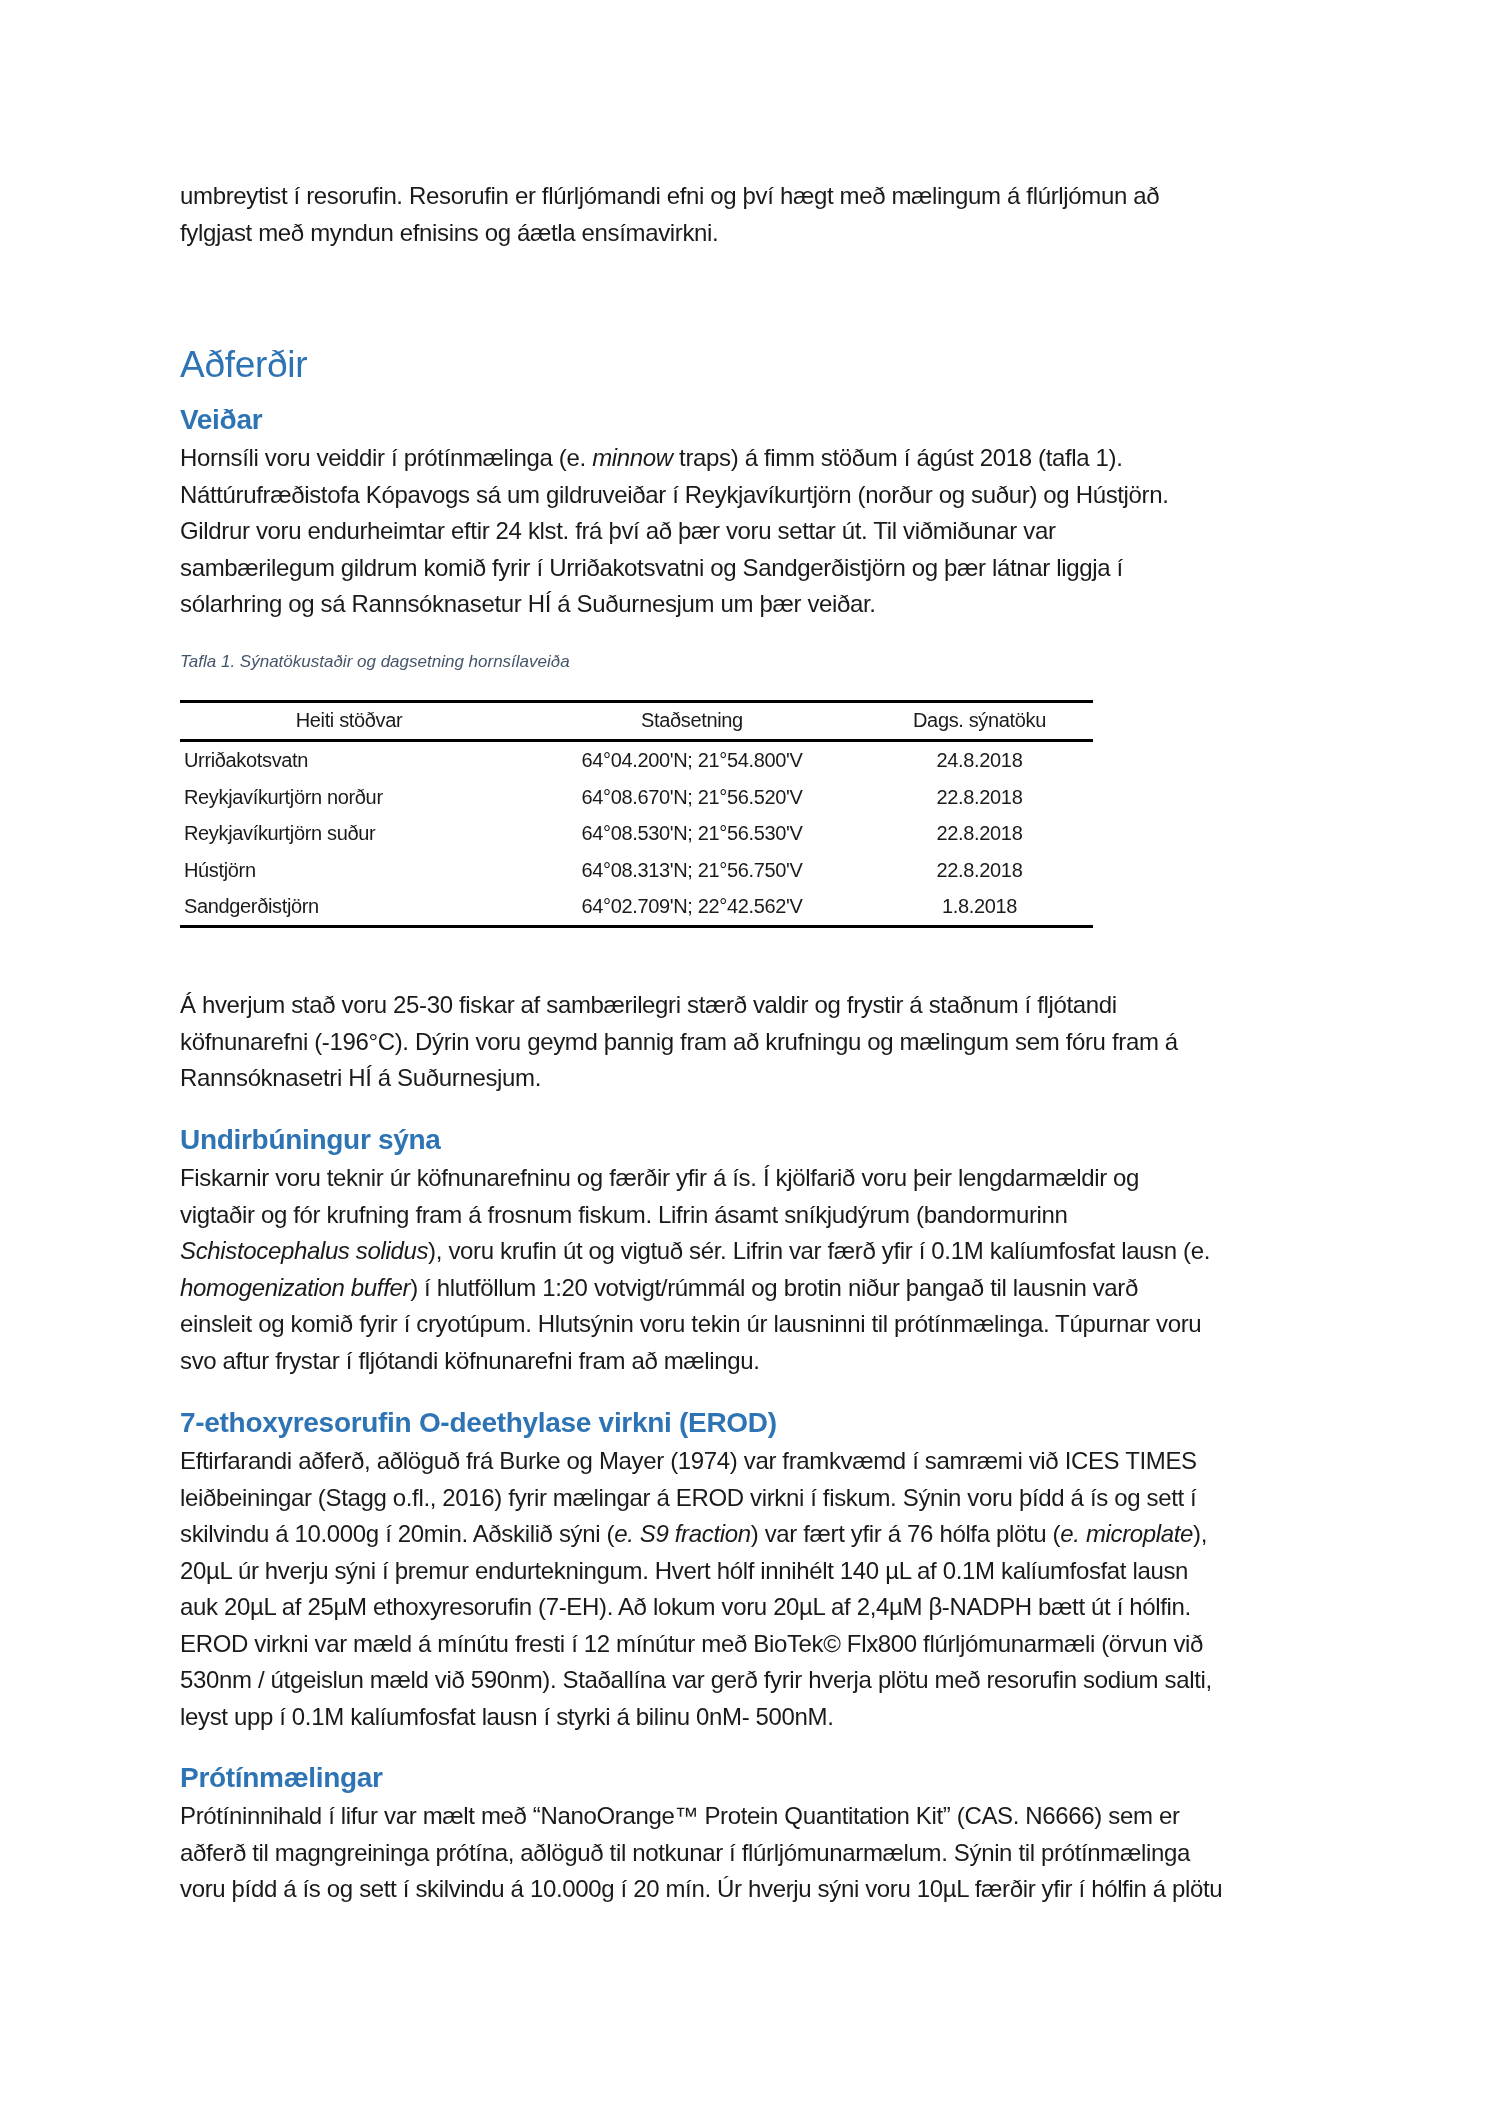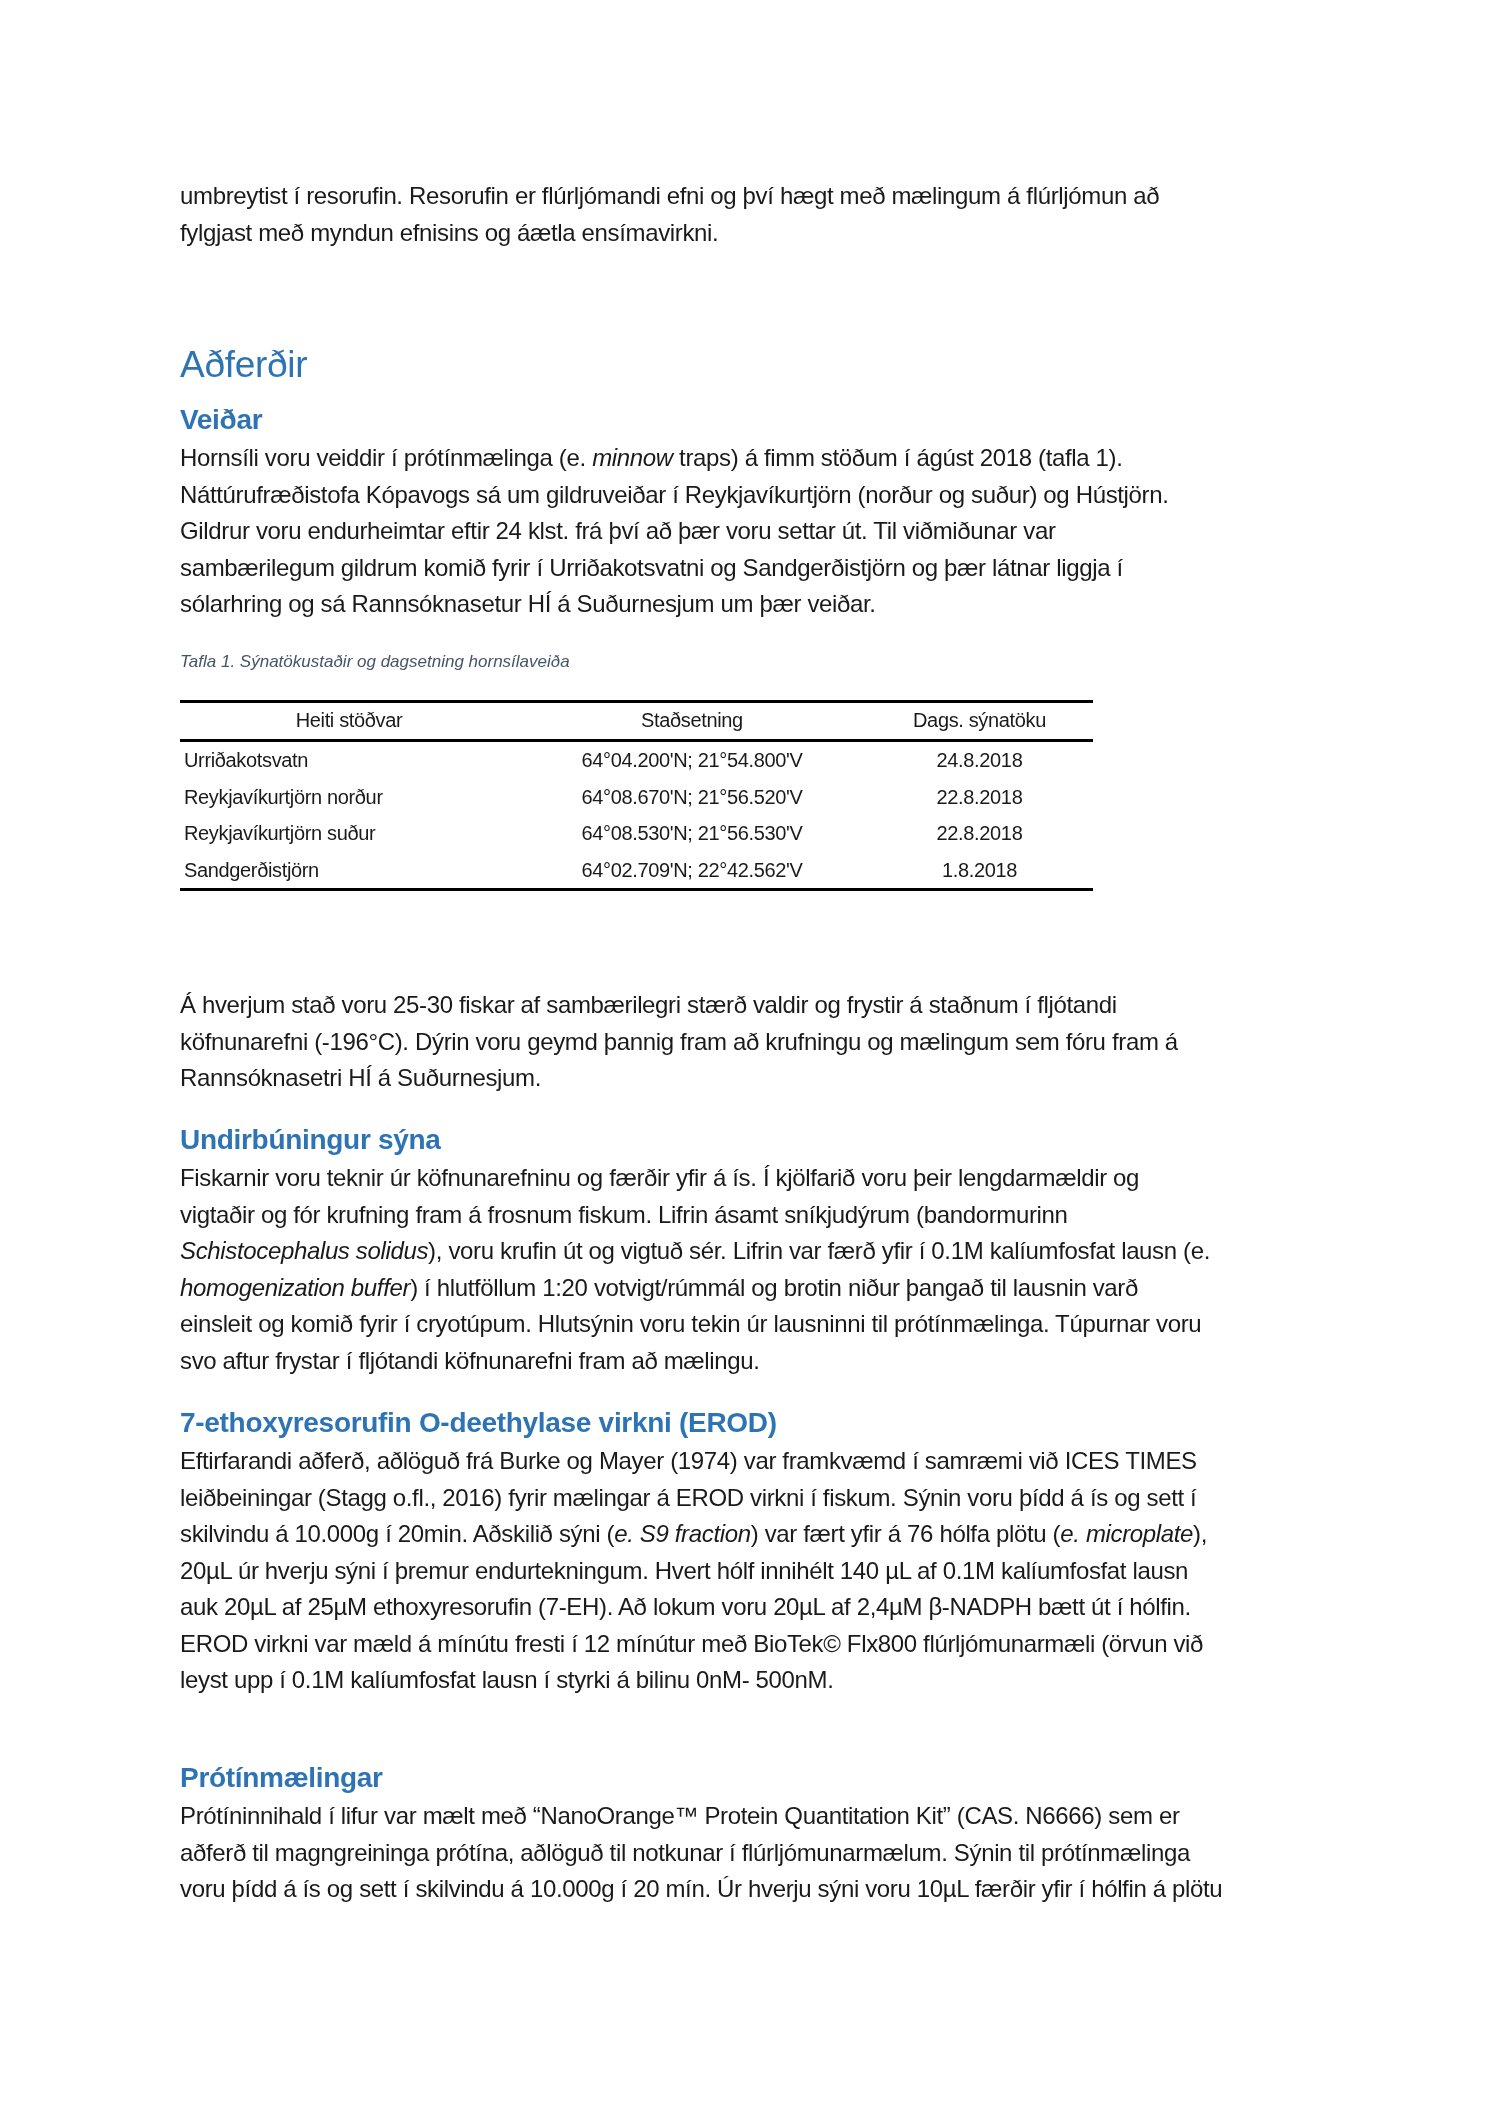--- a/index.html
+++ b/index.html
@@ -71,20 +71,25 @@
           <td>Reykjavíkurtjörn norður</td>
           <td class="c">64°08.670'N; 21°56.520'V</td>
           <td class="c">22.8.2018</td>
         </tr>
         <tr>
           <td>Reykjavíkurtjörn suður</td>
           <td class="c">64°08.530'N; 21°56.530'V</td>
           <td class="c">22.8.2018</td>
         </tr>
         <tr>
+          <td>Hústjörn</td>
+          <td class="c">64°08.313'N; 21°56.750'V</td>
+          <td class="c">22.8.2018</td>
+        </tr>
+        <tr>
           <td>Sandgerðistjörn</td>
           <td class="c">64°02.709'N; 22°42.562'V</td>
           <td class="c">1.8.2018</td>
         </tr>
       </tbody>
     </table>
   </div>
 
   <div class="blk" style="top:987px;">
     <p>Á hverjum stað voru 25-30 fiskar af sambærilegri stærð valdir og frystir á staðnum í fljótandi</p>
@@ -107,20 +112,21 @@
   <div class="blk" style="top:1405px;">
     <h2>7-ethoxyresorufin O-deethylase virkni (EROD)</h2>
   </div>
   <div class="blk" style="top:1443px;">
     <p>Eftirfarandi aðferð, aðlöguð frá Burke og Mayer (1974) var framkvæmd í samræmi við ICES TIMES</p>
     <p>leiðbeiningar (Stagg o.fl., 2016) fyrir mælingar á EROD virkni í fiskum. Sýnin voru þídd á ís og sett í</p>
     <p><span>skilvindu á 10.000g í 20min. Aðskilið sýni (</span><i>e. S9 fraction</i><span>) var fært yfir á 76 hólfa plötu (</span><i>e. microplate</i><span>),</span></p>
     <p>20µL úr hverju sýni í þremur endurtekningum. Hvert hólf innihélt 140 µL af 0.1M kalíumfosfat lausn</p>
     <p>auk 20µL af 25µM ethoxyresorufin (7-EH). Að lokum voru 20µL af 2,4µM β-NADPH bætt út í hólfin.</p>
     <p>EROD virkni var mæld á mínútu fresti í 12 mínútur með BioTek© Flx800 flúrljómunarmæli (örvun við</p>
+    <p>530nm / útgeislun mæld við 590nm). Staðallína var gerð fyrir hverja plötu með resorufin sodium salti,</p>
     <p>leyst upp í 0.1M kalíumfosfat lausn í styrki á bilinu 0nM- 500nM.</p>
   </div>
 
   <div class="blk" style="top:1760px;">
     <h2>Prótínmælingar</h2>
   </div>
   <div class="blk" style="top:1798px;">
     <p>Prótíninnihald í lifur var mælt með “NanoOrange™ Protein Quantitation Kit” (CAS. N6666) sem er</p>
     <p>aðferð til magngreininga prótína, aðlöguð til notkunar í flúrljómunarmælum. Sýnin til prótínmælinga</p>
     <p>voru þídd á ís og sett í skilvindu á 10.000g í 20 mín. Úr hverju sýni voru 10µL færðir yfir í hólfin á plötu</p>

